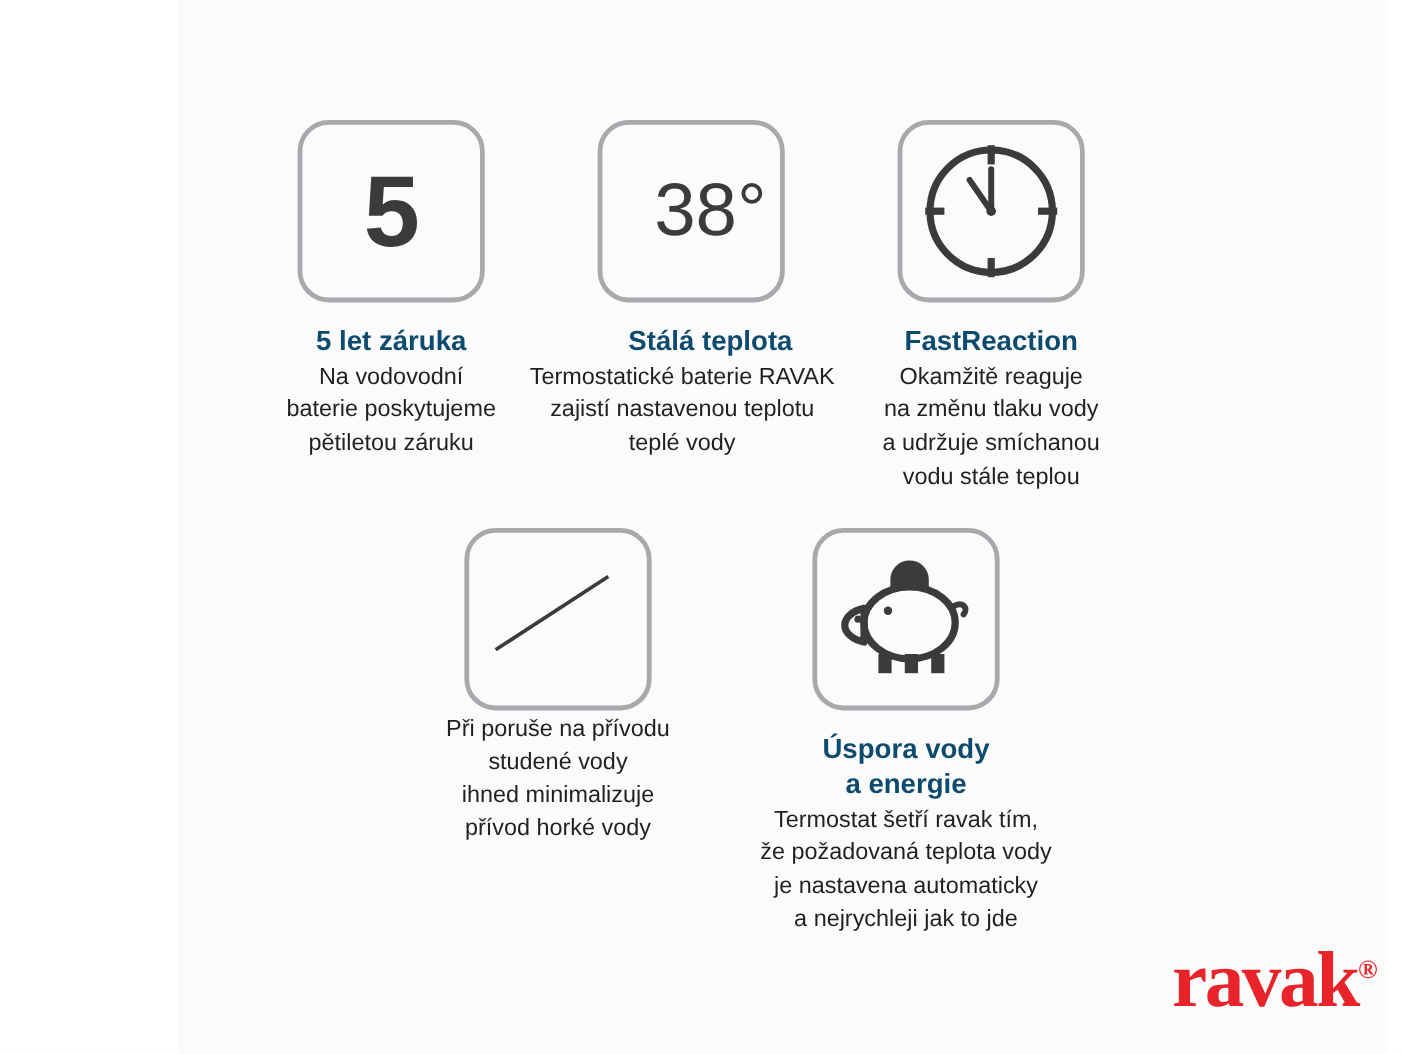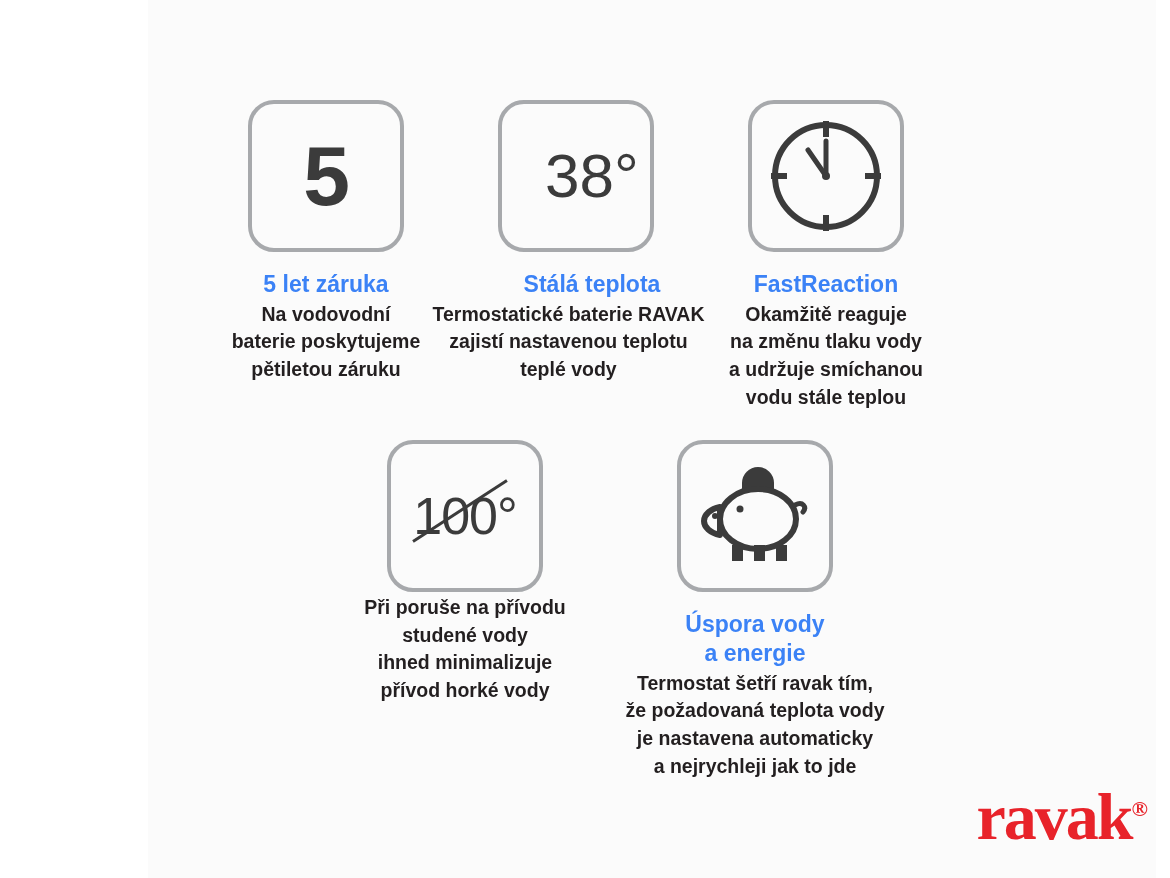--- a/index.html
+++ b/index.html
@@ -97,28 +97,28 @@
     transform: rotate(-33deg);
     transform-origin: left center;
   }
 
   .title {
     margin-top: 18px;
     font-size: 23px;
     font-weight: bold;
     text-align: center;
     line-height: 1.25;
-    color: #3b82f6;
+    color: #0c4a6e;
     white-space: nowrap;
   }
   #row-2 .title { white-space: normal; }
   .desc {
     margin-top: 2px;
     font-size: 19.5px;
-    font-weight: bold;
+    font-weight: normal;
     text-align: center;
     line-height: 1.42;
     color: #231f20;
   }
   #row-1 .feature-2 .desc { width: 280px; margin-left: -15px; }
   #row-1 .feature-2 .title,
   #row-1 .feature-2 .icon-box { position: relative; padding-left: 32px; }
 
   .brand {
     position: absolute;
@@ -186,21 +186,20 @@
 a udržuje smíchanou
 vodu stále teplou</div>
     </div>
 
   </div>
 
   <div class="row" id="row-2">
 
     <div class="feature feature-4">
       <div class="icon-box">
-        <span class="num-100">100°</span>
         <span class="strike"></span>
       </div>
       <div class="desc" style="white-space: pre-line; text-align: center;">Při poruše na přívodu
 studené vody
 ihned minimalizuje
 přívod horké vody</div>
     </div>
 
     <div class="feature feature-5">
       <div class="icon-box">

